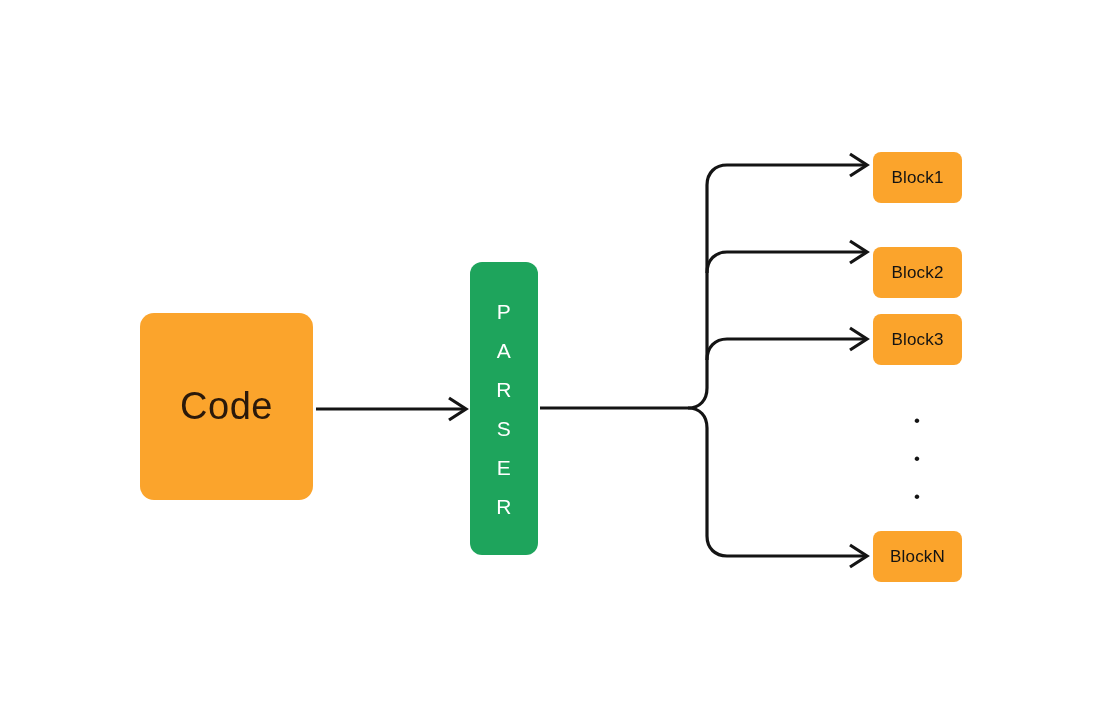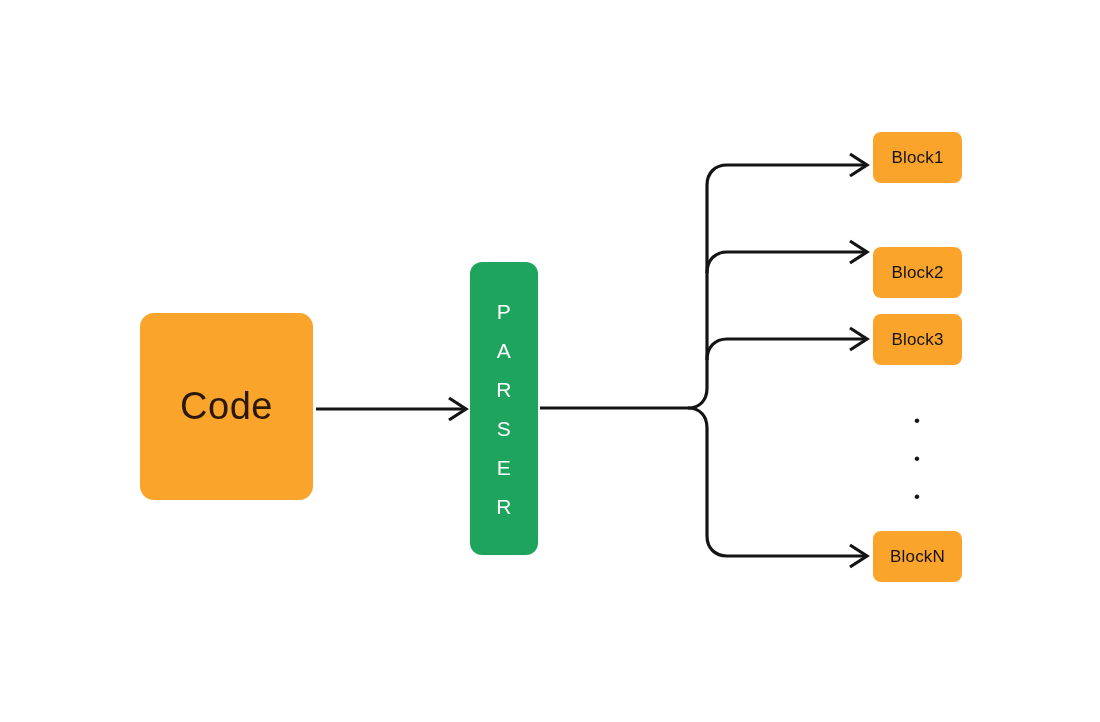--- a/index.html
+++ b/index.html
@@ -60,21 +60,21 @@
   }
   .block{
     left:873px;width:89px;height:51px;
     background:var(--orange,#FBA42C);
     border-radius:8px;
     color:var(--text_block,#131313);
     font-size:17px;
     font-weight:500;
     letter-spacing:0.2px;
   }
-  .block-1{top:132px;}
+  .block-1{top:152px;}
   .block-2{top:227px;margin-top:20px;}
   .block-3{top:314px;justify-content:center;}
   .block-n{top:531px;}
   .dot{
     position:absolute;
     left:905px;
     width:24px;
     text-align:center;
     font-size:17px;
     line-height:17px;

